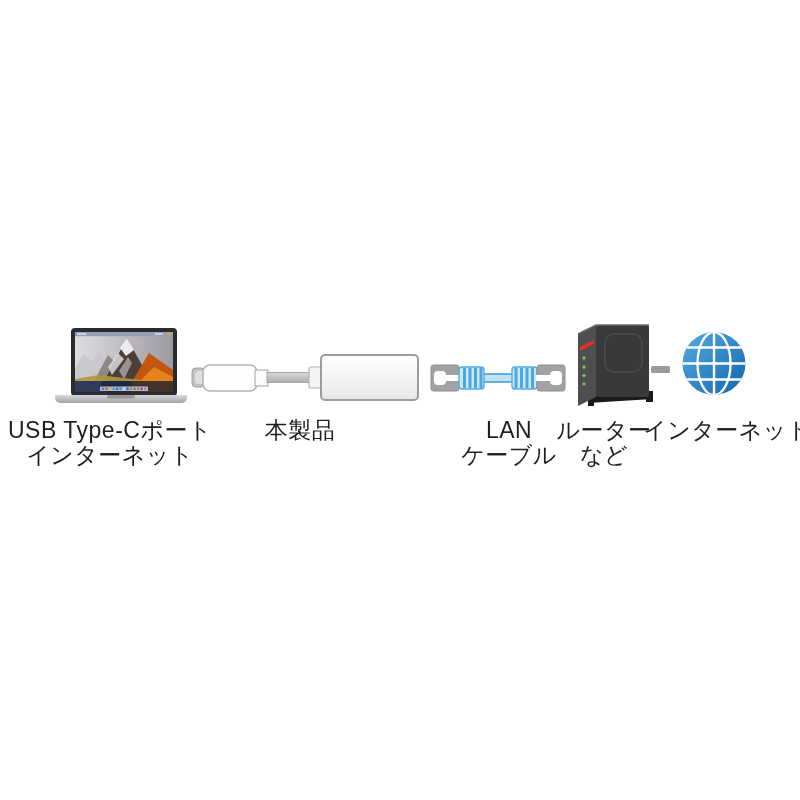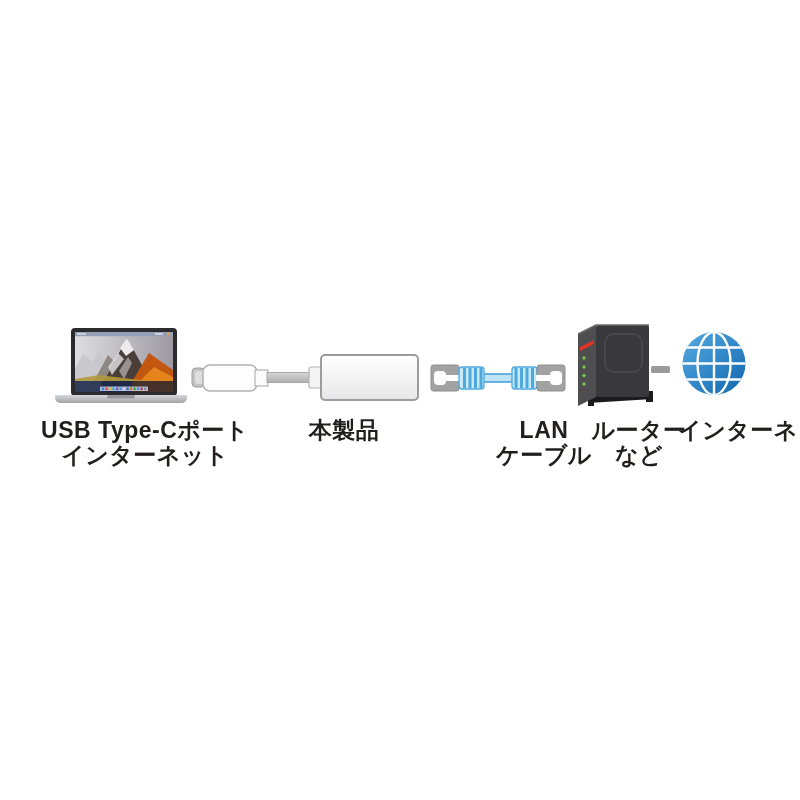--- a/index.html
+++ b/index.html
@@ -13,22 +13,22 @@
   html,body{margin:0;padding:0;}
   body{
     width:800px;height:800px;background:var(--bg);
     font-family:"Liberation Sans","DejaVu Sans",sans-serif;
     overflow:hidden;
   }
   .stage{position:relative;width:800px;height:800px;}
   .fig{position:absolute;line-height:0;}
   .label{
     position:absolute;transform:translateX(-50%);
-    text-align:center;font-weight:bold;font-size:23px;line-height:25px;
-    color:var(--text);white-space:nowrap;letter-spacing:0.5px;margin-left:35px;
+    text-align:center;font-weight:normal;font-size:23px;line-height:25px;
+    color:var(--text);white-space:nowrap;letter-spacing:0.5px;
   }
   .dash-connector{
     position:absolute;left:651px;top:366px;width:19px;height:7px;
     background:var(--dash);border-radius:1.5px;
   }
 </style>
 </head>
 <body>
 
 <div class="stage">
@@ -199,21 +199,21 @@
         <line x1="7" y1="17.5" x2="61" y2="17.5"></line>
         <line x1="7" y1="49.5" x2="61" y2="49.5"></line>
       </g>
     </svg>
   </div>
 
   <div class="label" style="left:110px;top:418px">
     <div>USB Type-Cポート</div>
     <div>インターネット</div>
   </div>
-  <div class="label" style="left:309px;top:418px">
+  <div class="label" style="left:300px;top:418px">
     <div>本製品</div>
   </div>
   <div class="label" style="left:509px;top:418px">
     <div>LAN</div>
     <div>ケーブル</div>
   </div>
   <div class="label" style="left:604px;top:418px">
     <div>ルーター</div>
     <div>など</div>
   </div>

